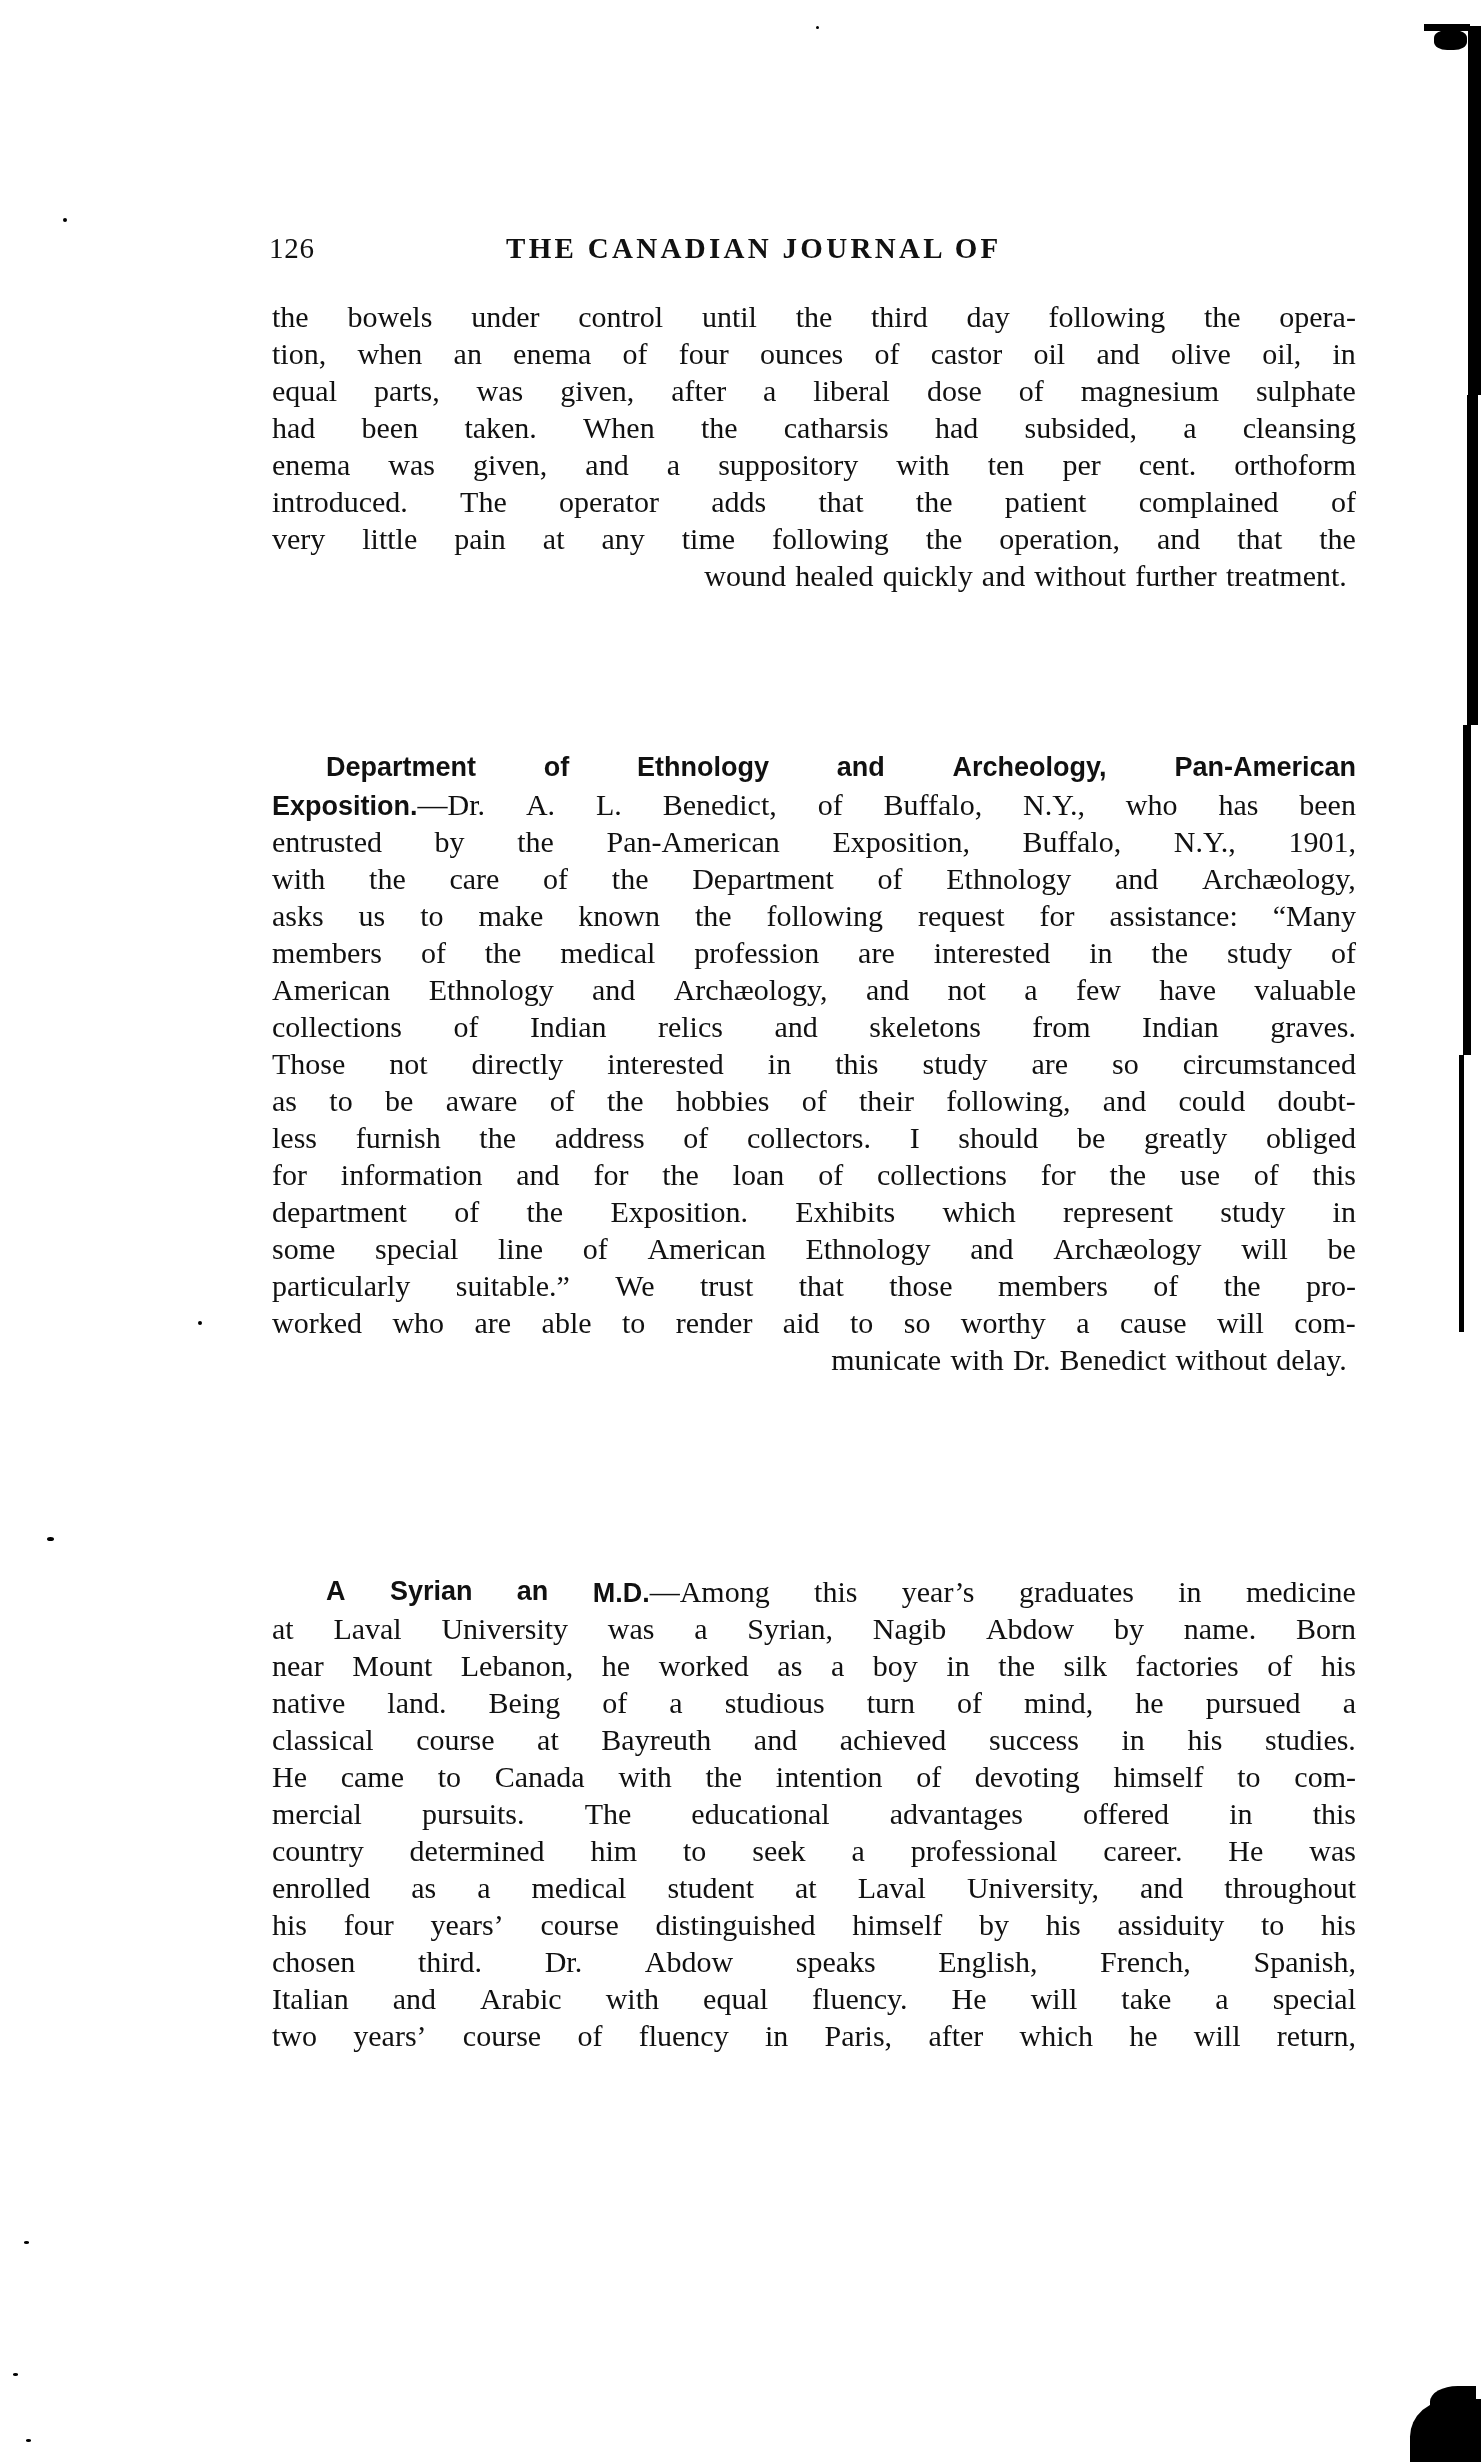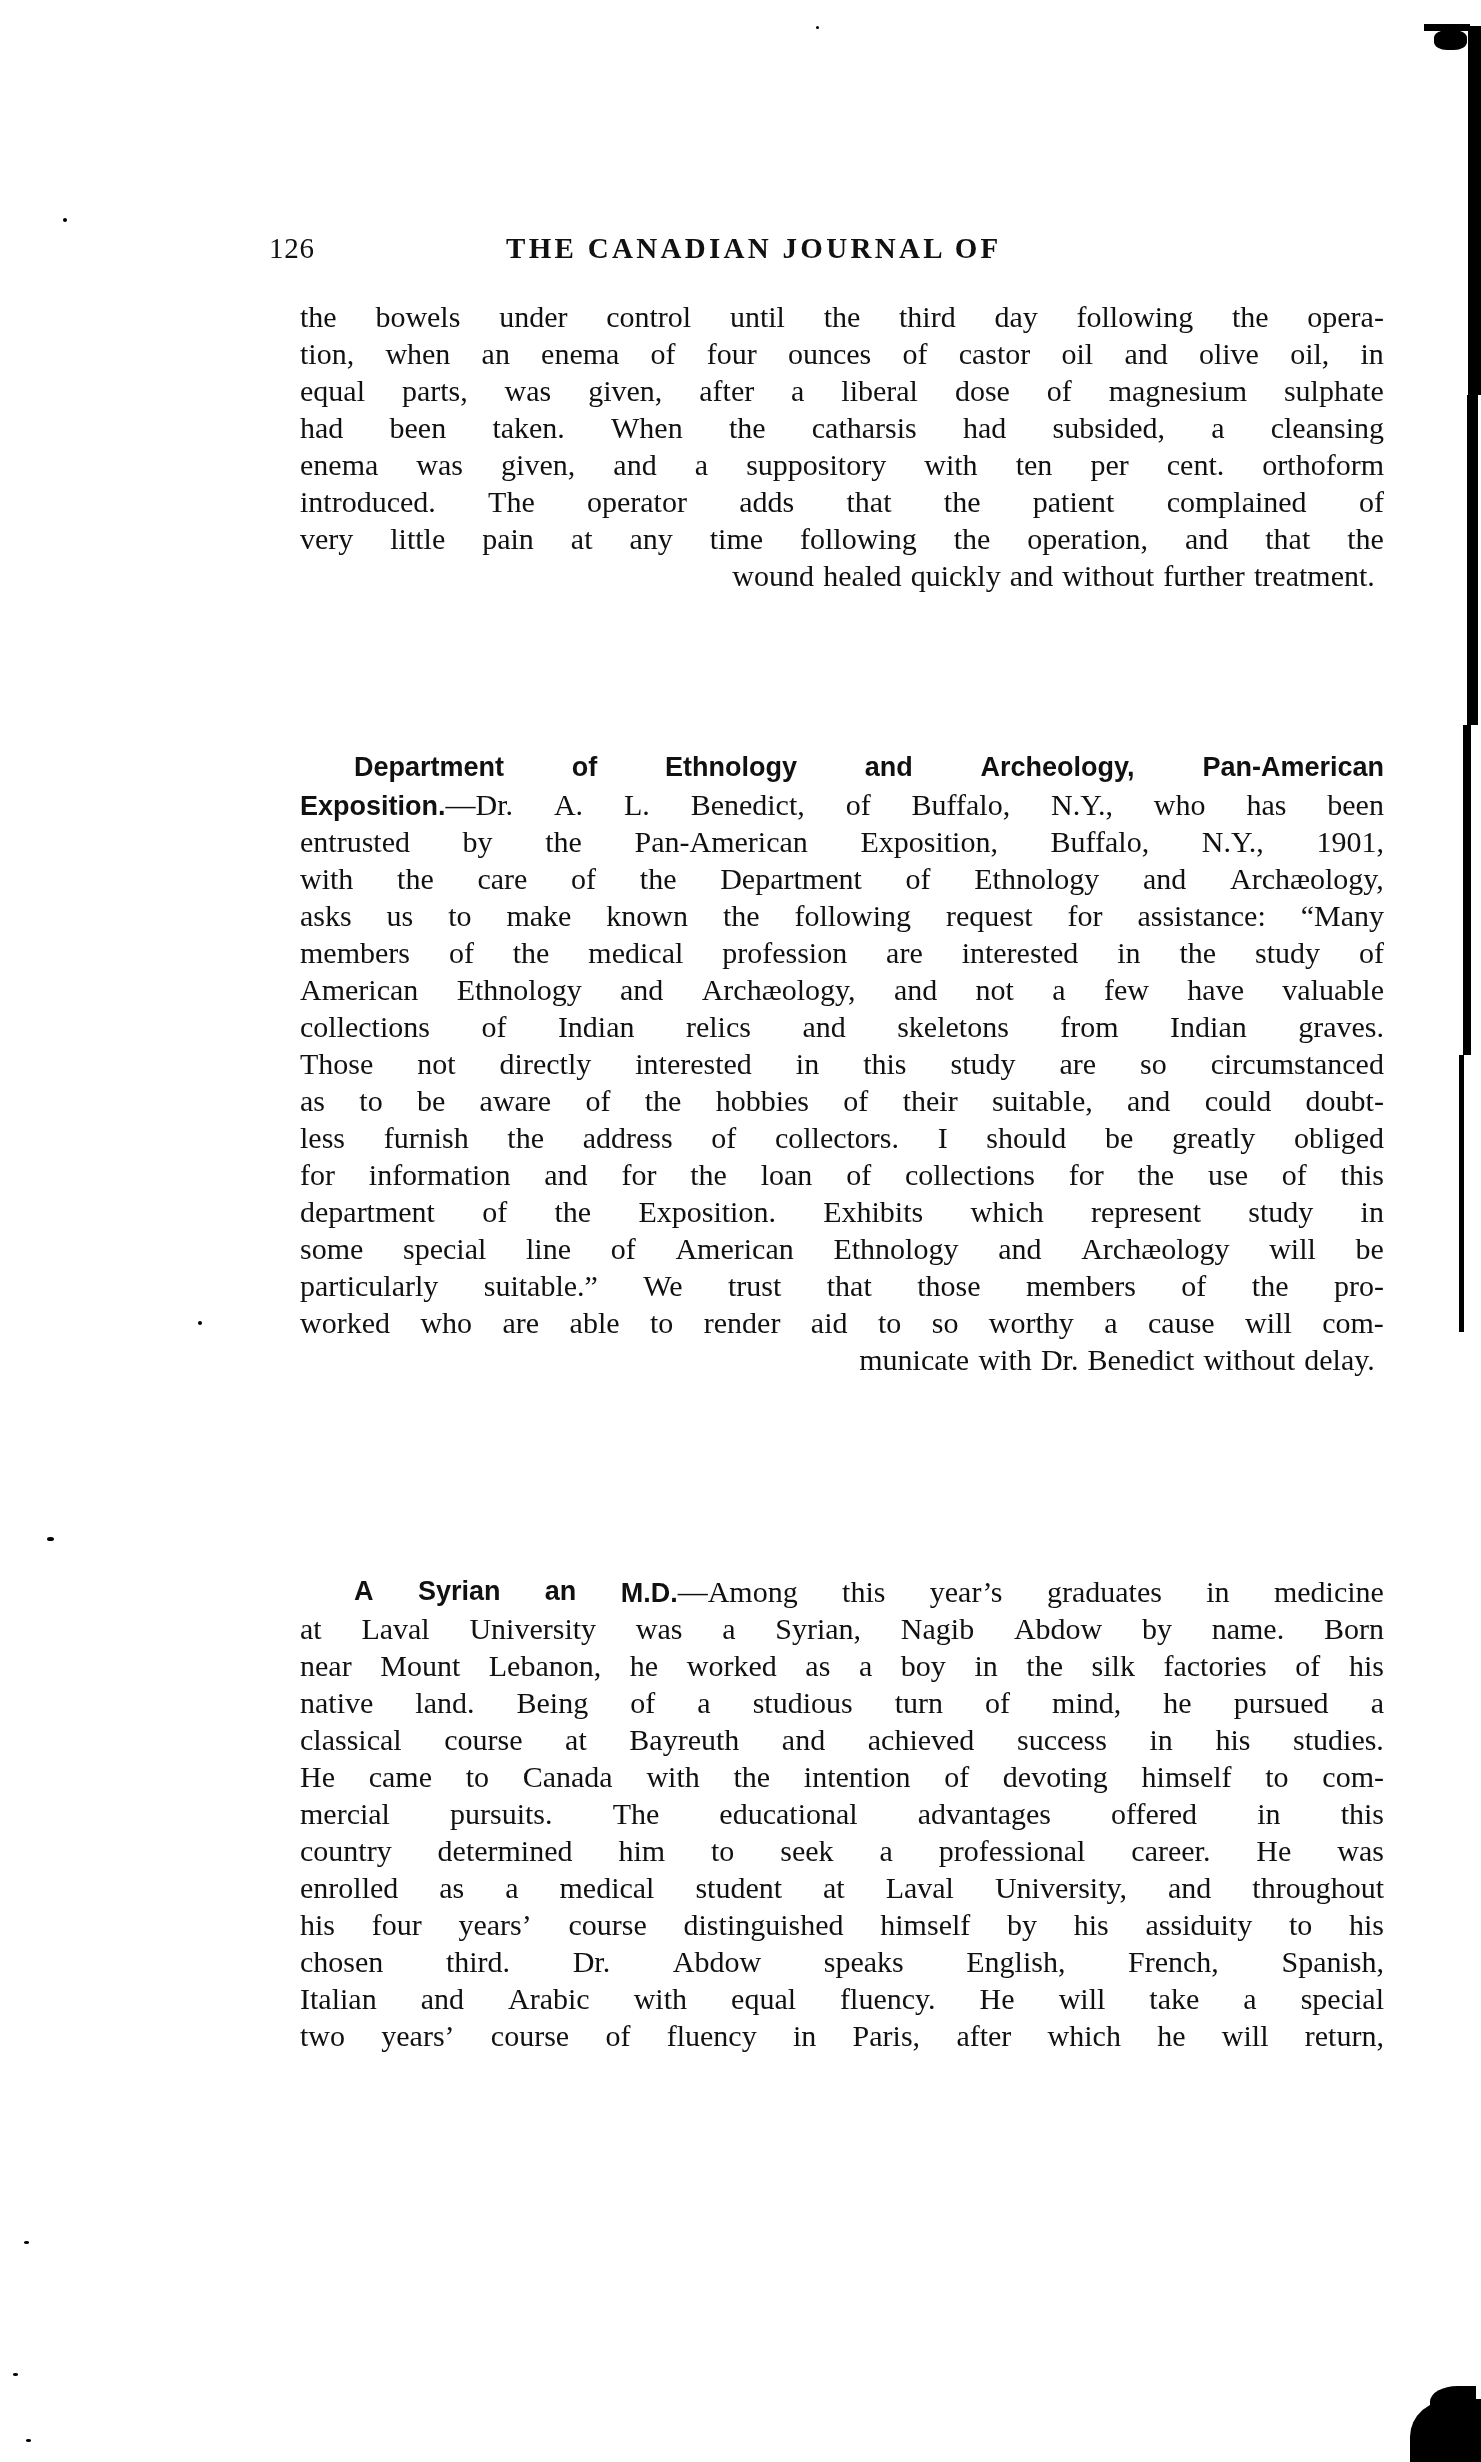--- a/index.html
+++ b/index.html
@@ -3,21 +3,21 @@
 <meta charset="utf-8">
 <style>
   html, body { margin: 0; padding: 0; background: #ffffff; }
   body { width: 1482px; height: 2462px; position: relative; overflow: hidden; }
   .page { position: absolute; left: 0; top: 0; width: 1482px; height: 2462px; background: #fff; border-radius: 28px; }
   .header { position: absolute; top: 232px; left: 269px; width: 1088px; height: 40px;
             font-family: "Liberation Serif", "DejaVu Serif", serif; font-size: 29px; color: #111; }
   .page-num { position: absolute; left: 0; top: 0; letter-spacing: 0.7px; }
   .running-title { position: absolute; left: 237px; top: 0; letter-spacing: 3.3px; font-weight: bold; }
   .column { position: absolute; left: 272px; width: 1084px;
-            font-family: "Liberation Serif", "DejaVu Serif", serif; font-size: 30px; color: #111; margin-left: 28px; }
+            font-family: "Liberation Serif", "DejaVu Serif", serif; font-size: 30px; color: #111; }
   .line { height: 37px; line-height: 37px; white-space: nowrap; display: flex; justify-content: space-between; }
   .line.last { justify-content: flex-end; }
   .line span.w { display: inline-block; }
   .line.last span.w { margin-right: 9.2px; }
   .indent { padding-left: 54px; }
   .runin { font-family: "Liberation Sans", "DejaVu Sans", sans-serif; font-weight: bold; font-size: 27px; }
   .edge { position: absolute; background: #000; }
   .speck { position: absolute; background: #000; border-radius: 50%; }
 </style>
 </head>
@@ -258,21 +258,21 @@
       <div class="line">
         <span class="w">as</span>
         <span class="w">to</span>
         <span class="w">be</span>
         <span class="w">aware</span>
         <span class="w">of</span>
         <span class="w">the</span>
         <span class="w">hobbies</span>
         <span class="w">of</span>
         <span class="w">their</span>
-        <span class="w">suitable,</span>
+        <span class="w">following,</span>
         <span class="w">and</span>
         <span class="w">could</span>
         <span class="w">doubt-</span>
       </div>
       <div class="line">
         <span class="w">less</span>
         <span class="w">furnish</span>
         <span class="w">the</span>
         <span class="w">address</span>
         <span class="w">of</span>

